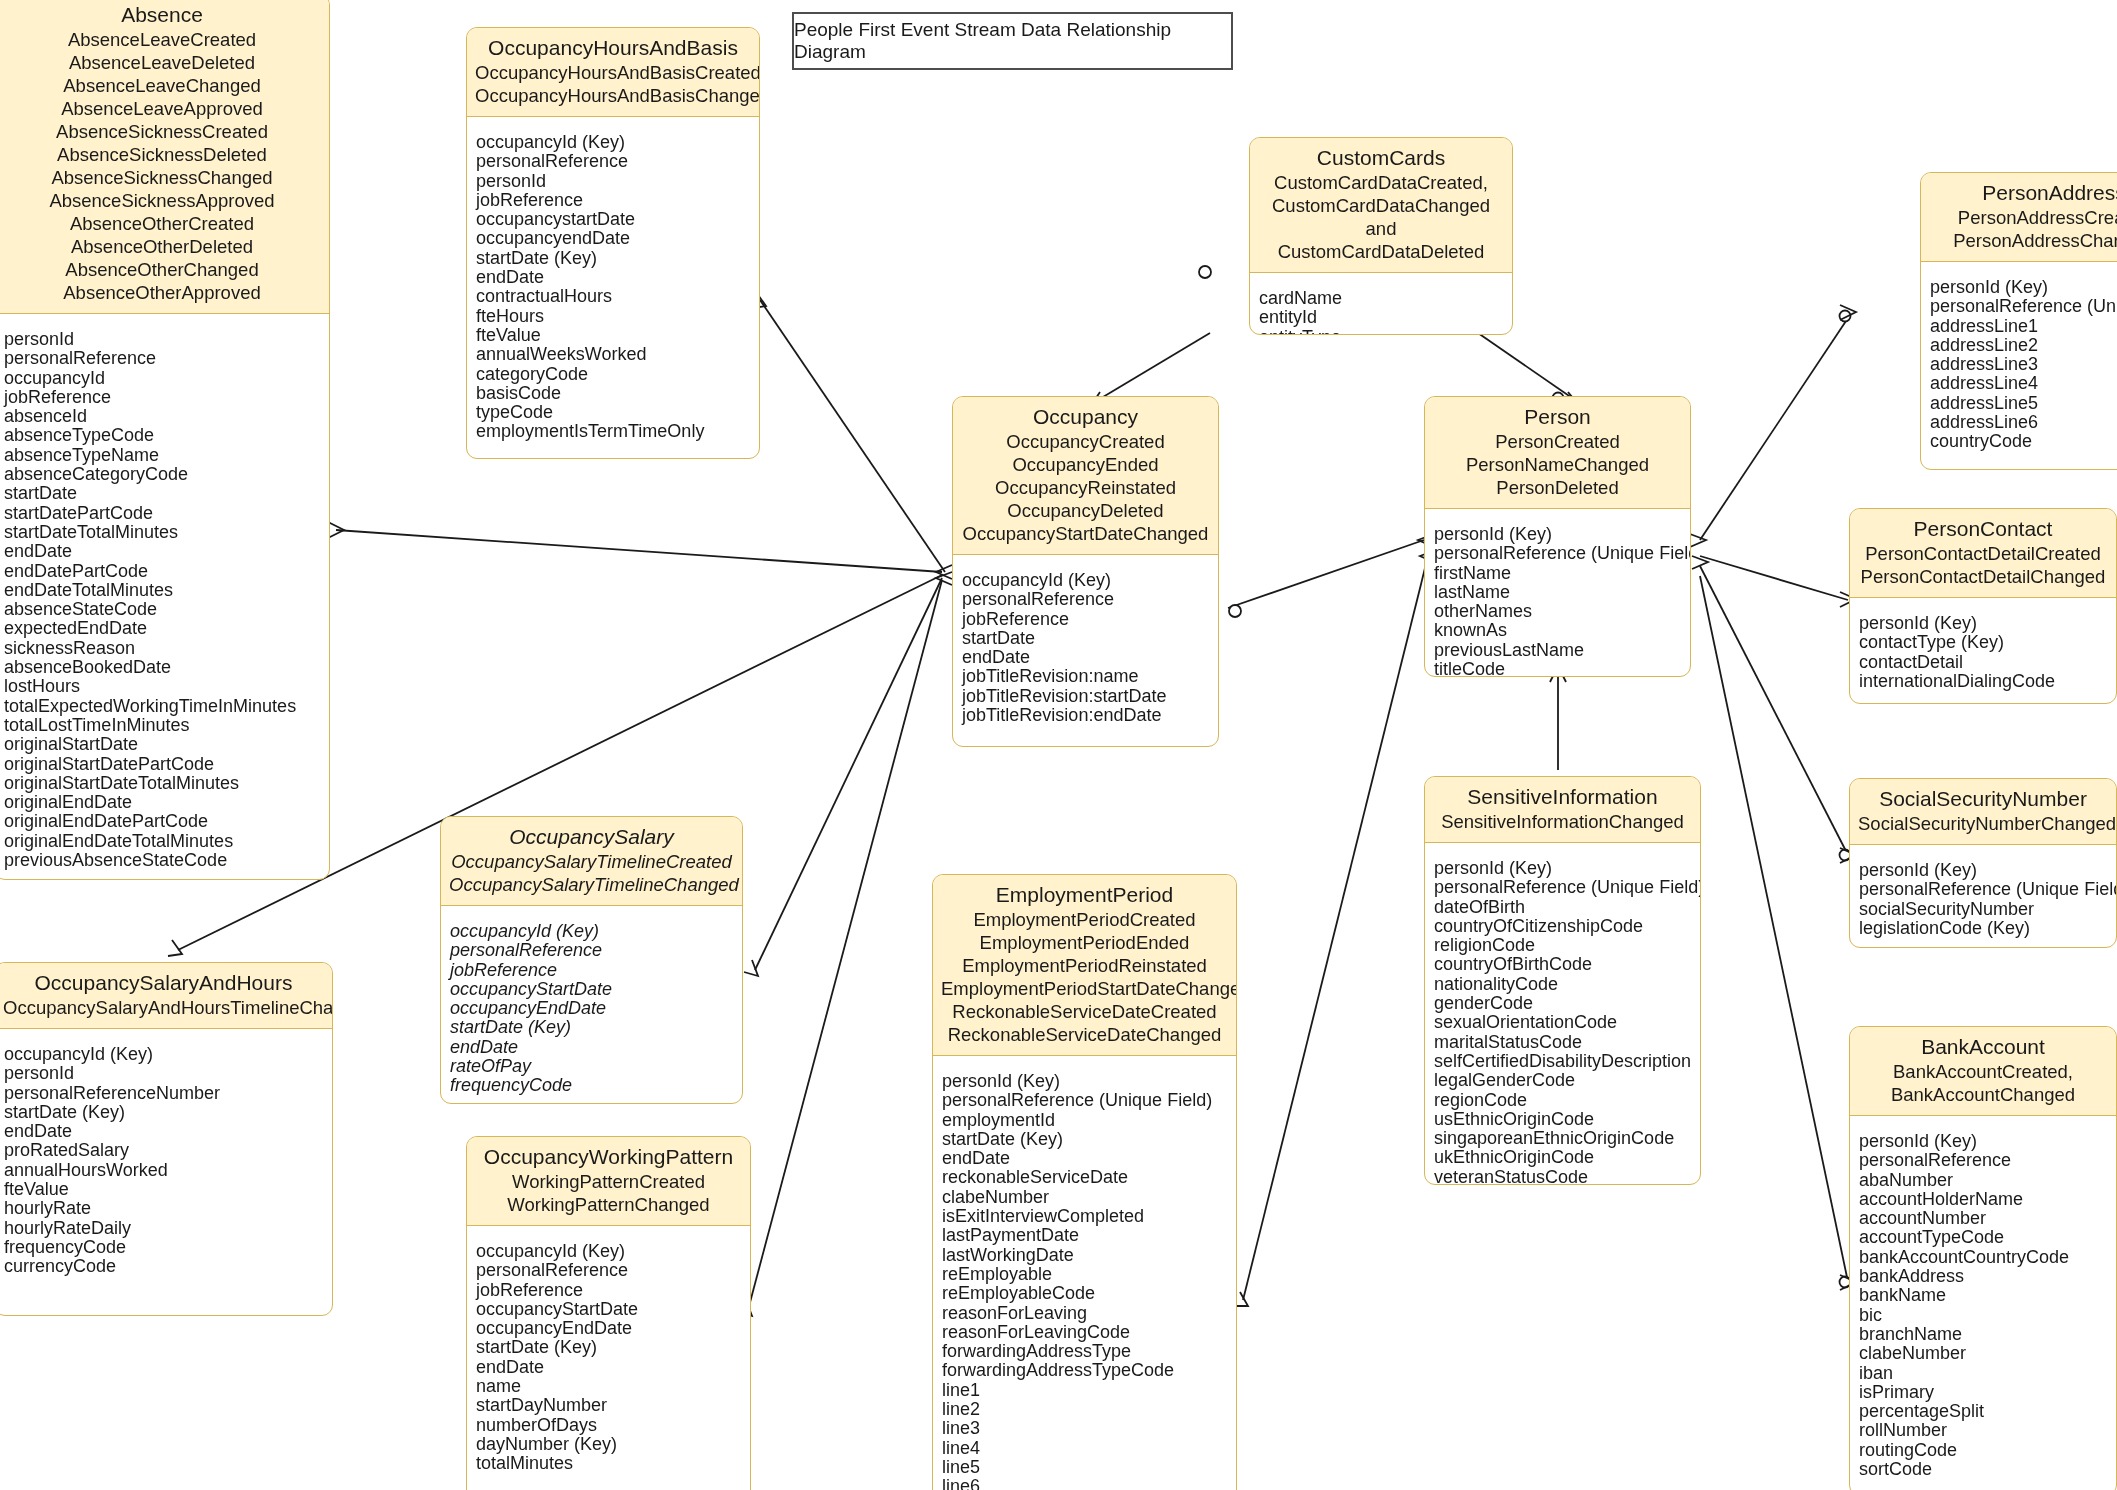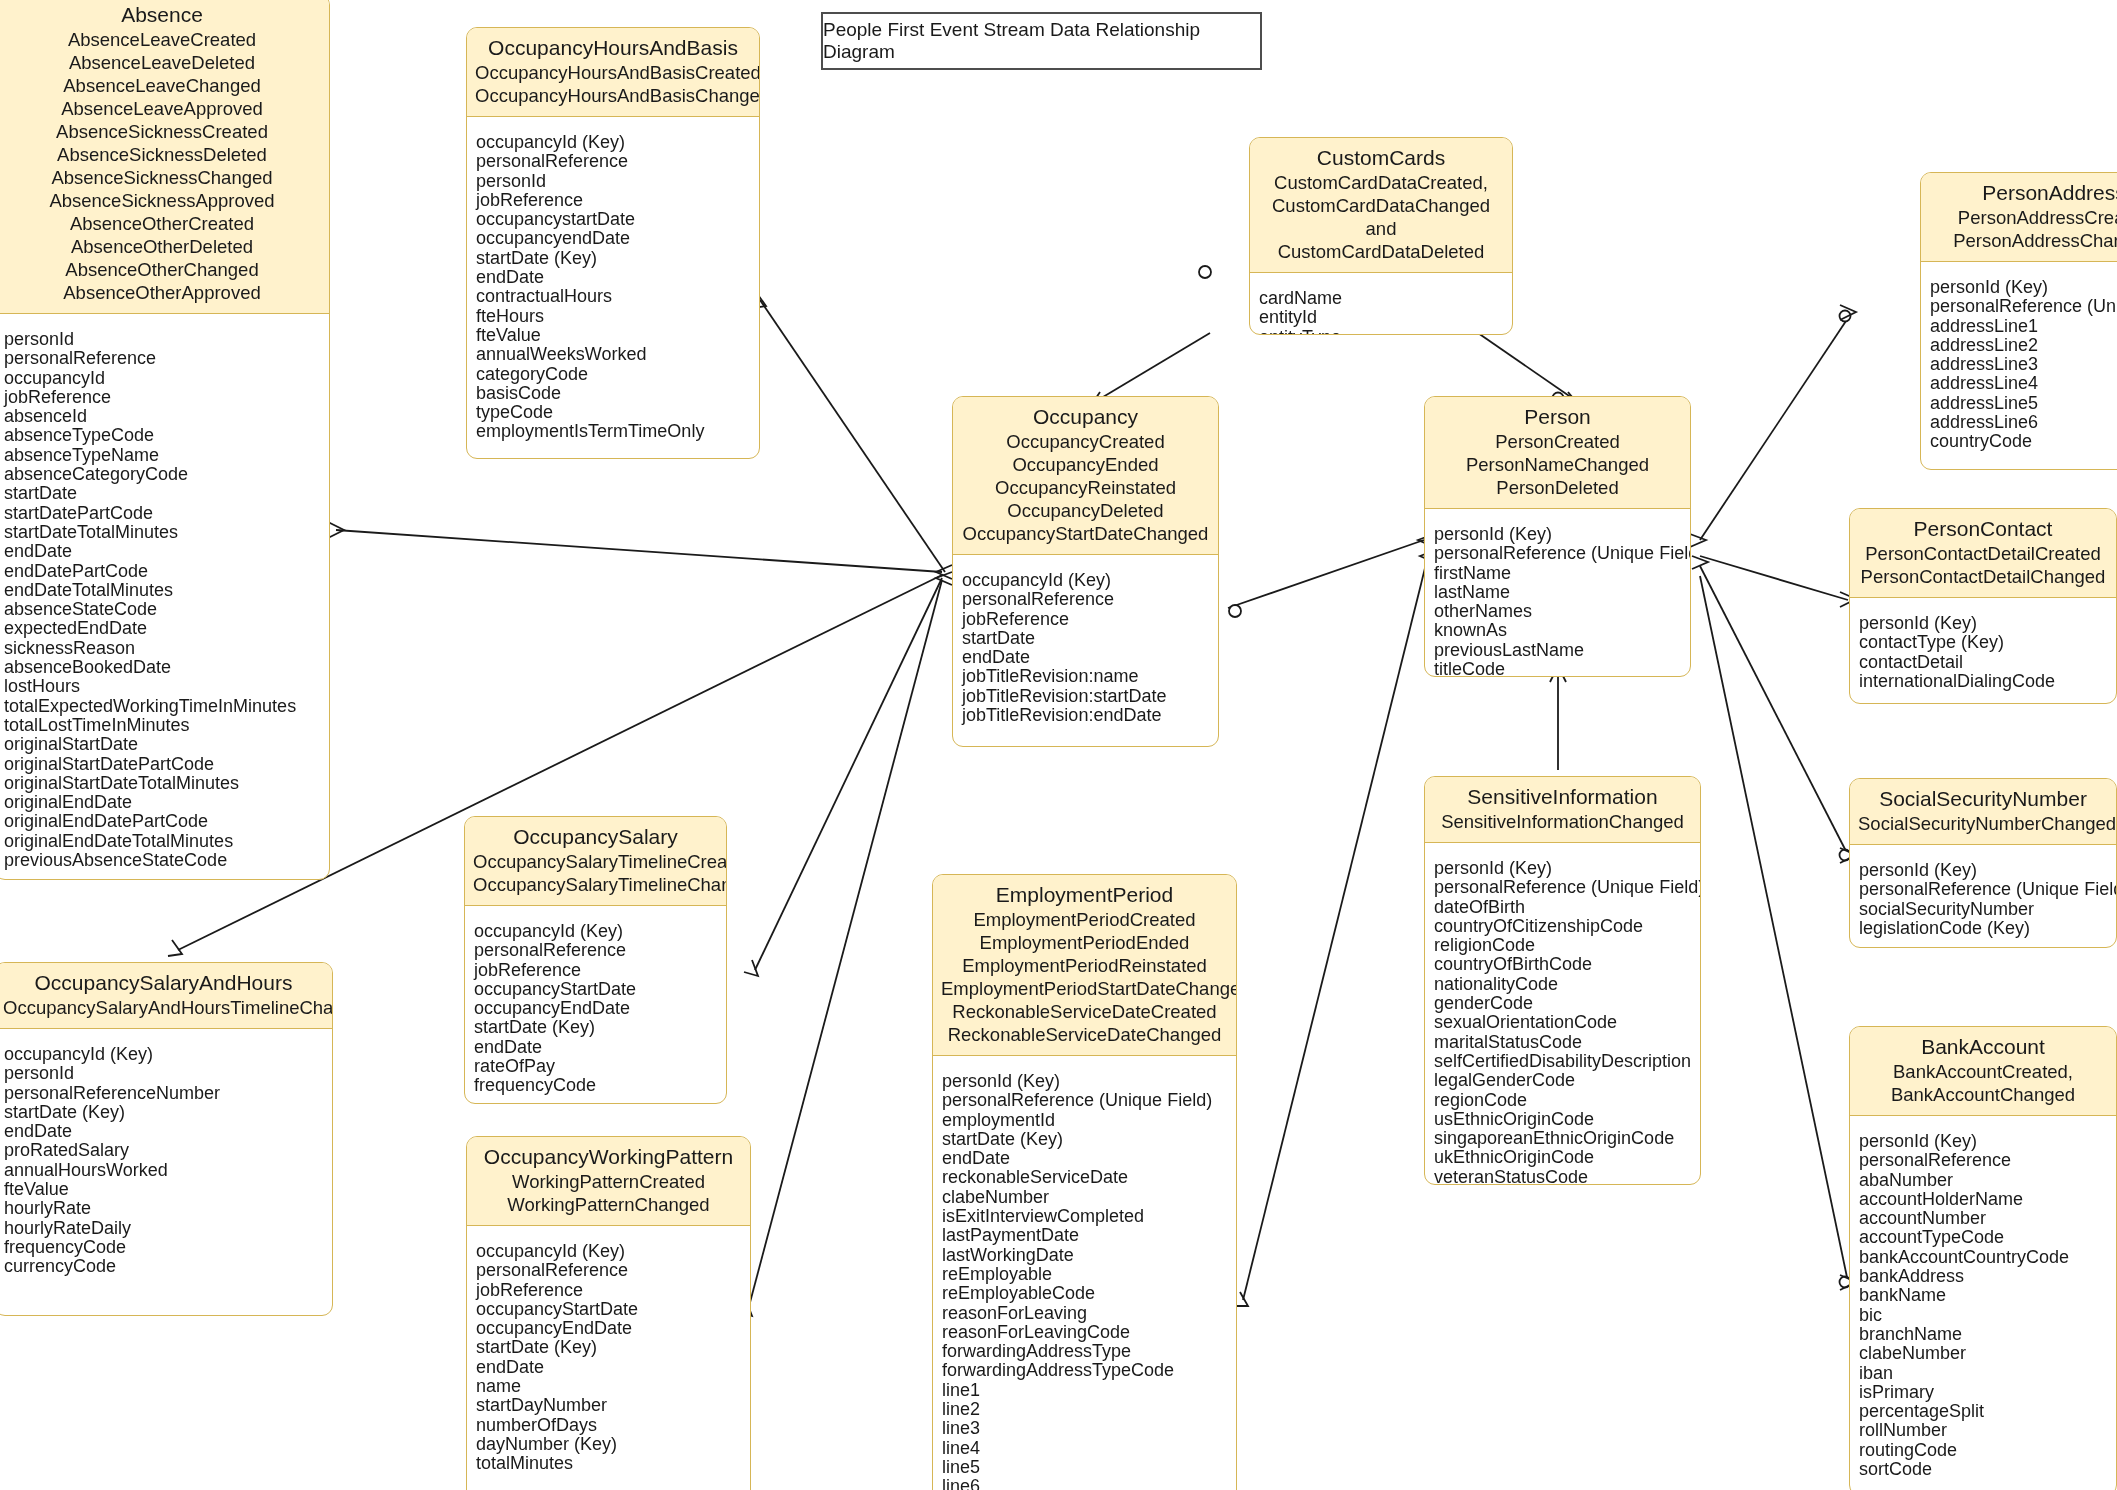--- a/index.html
+++ b/index.html
@@ -98,21 +98,21 @@
       <path d="M 1840 1275 L 1856 1282 L 1840 1290"></path>
       <path d="M 746 1300 L 752 1316 L 738 1312"></path>
       <path d="M 752 960 L 758 976 L 744 972"></path>
       <path d="M 1240 1292 L 1248 1306 L 1234 1306"></path>
       <path d="M 328 522 L 344 530 L 328 538"></path>
       <path d="M 172 940 L 182 954 L 168 956"></path>
       <path d="M 756 292 L 766 306 L 752 308"></path>
     </g>
   </svg>
 
-  <div class="title-box" style="left:821px; top:12px; width:441px; height:58px;">
+  <div class="title-box" style="left:792px; top:12px; width:441px; height:58px;">
     <span>People First Event Stream Data Relationship Diagram</span>
   </div>
 
   <div class="entity" style="left:-6px; top:-6px; width:336px; height:886px;">
     <div class="entity-header">
       <div class="entity-name">Absence</div>
       <div class="entity-events">
           <div>AbsenceLeaveCreated</div>
           <div>AbsenceLeaveDeleted</div>
           <div>AbsenceLeaveChanged</div>
@@ -315,21 +315,21 @@
         <div class="attr">proRatedSalary</div>
         <div class="attr">annualHoursWorked</div>
         <div class="attr">fteValue</div>
         <div class="attr">hourlyRate</div>
         <div class="attr">hourlyRateDaily</div>
         <div class="attr">frequencyCode</div>
         <div class="attr">currencyCode</div>
       </div>
   </div>
 
-  <div class="entity" style="left:464px; top:816px; width:263px; height:288px;">
+  <div class="entity" style="left:440px; top:816px; width:303px; height:288px;font-style:italic;">
     <div class="entity-header">
       <div class="entity-name">OccupancySalary</div>
       <div class="entity-events">
           <div>OccupancySalaryTimelineCreated</div>
           <div>OccupancySalaryTimelineChanged</div>
         </div>
     </div>
     <div class="entity-body">
         <div class="attr">occupancyId (Key)</div>
         <div class="attr">personalReference</div>

